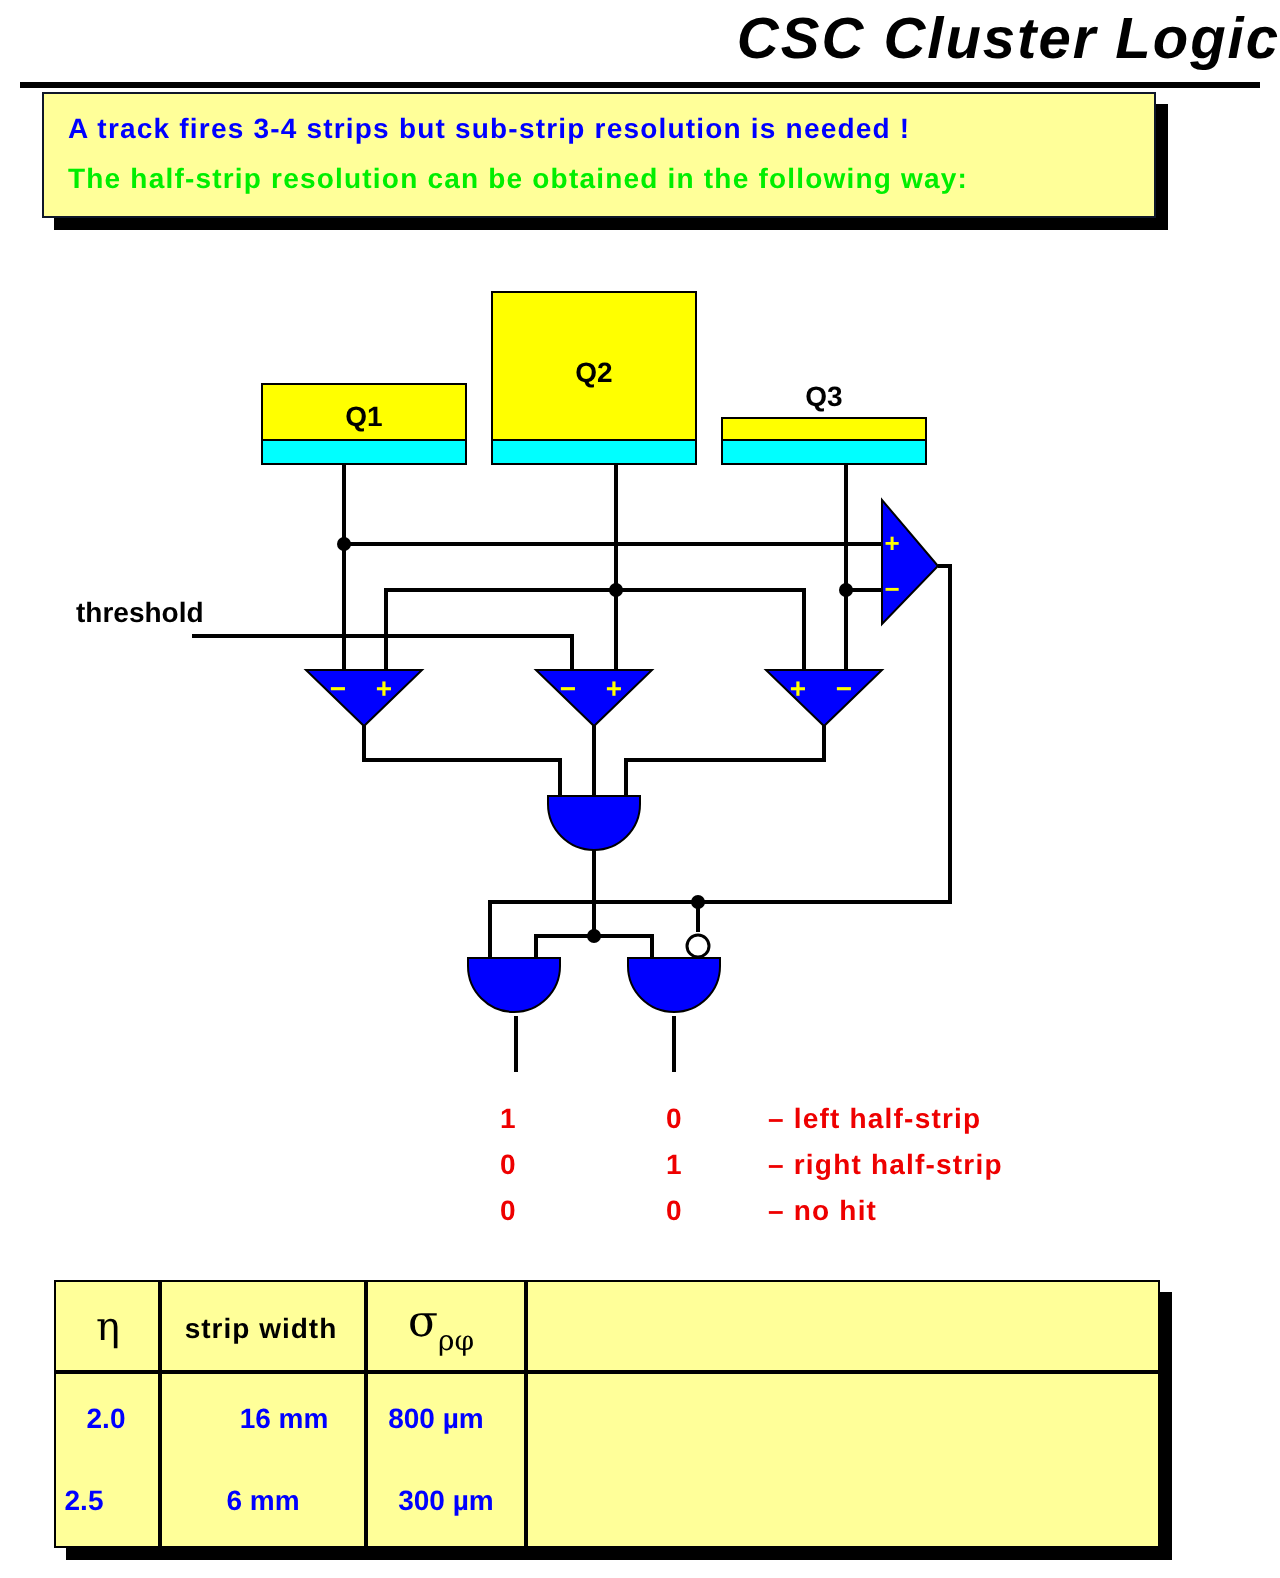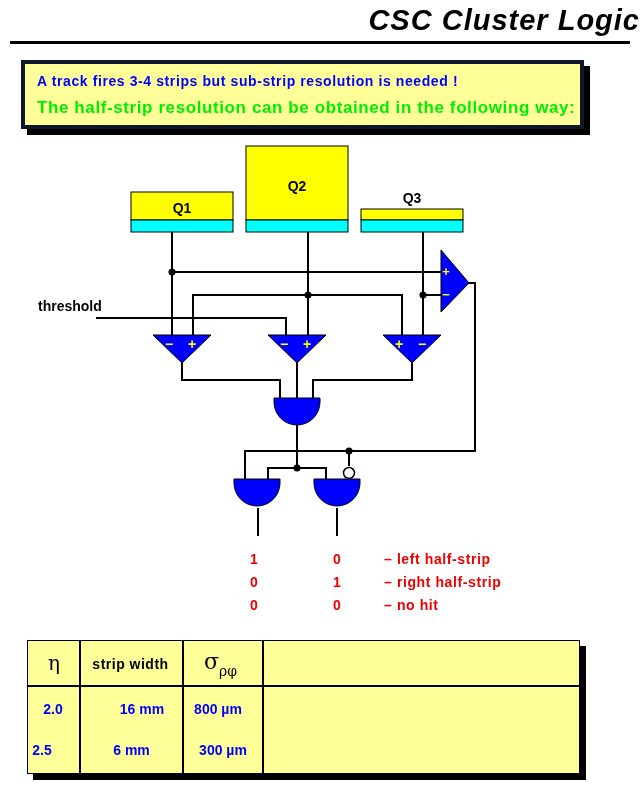--- a/index.html
+++ b/index.html
@@ -1,24 +1,24 @@
 <!DOCTYPE html>
 <html><head>
 <meta charset="utf-8">
 <style>
   html, body { margin: 0; padding: 0; background: #ffffff; }
   body { width: 640px; height: 789px; position: relative; overflow: hidden;
          font-family: "Liberation Sans", sans-serif; }
   .title { position: absolute; left: 0; top: 4px; width: 640px; text-align: right;
            font-size: 29px; font-weight: bold; font-style: italic; color: #000; letter-spacing: 1px; }
   .rule { position: absolute; left: 10px; top: 41px; width: 620px; height: 3px; background: #000; }
-  .infobox { position: absolute; left: 21px; top: 60px; width: 555px; height: 61px;
-             background: #ffff99; border: 4px solid #0f172a; box-shadow: 6px 6px 0 #000; }
+  .infobox { position: absolute; left: 21px; top: 46px; width: 555px; height: 61px;
+             background: #ffff99; border: 1px solid #0f172a; box-shadow: 6px 6px 0 #000; }
   .infobox .l1 { position: absolute; left: 12px; top: 9px; font-size: 14px; font-weight: bold; color: #0000ff; letter-spacing: 0.6px; white-space: nowrap; }
-  .infobox .l2 { position: absolute; left: 12px; top: 34px; font-size: 17px; font-weight: bold; color: #00ee00; letter-spacing: 0.6px; white-space: nowrap; }
+  .infobox .l2 { position: absolute; left: 12px; top: 34px; font-size: 14px; font-weight: bold; color: #00ee00; letter-spacing: 0.6px; white-space: nowrap; }
   svg.circuit { position: absolute; left: 0; top: 0; }
   .svgtxt { font-family: "Liberation Sans", sans-serif; font-weight: bold; }
   .truth { position: absolute; font-size: 14px; font-weight: bold; color: #ee0000; white-space: nowrap; letter-spacing: 0.6px; }
   .tbl { position: absolute; left: 27px; top: 640px; width: 551px; height: 132px;
          background: #ffff99; border: 1px solid #000; box-shadow: 6px 6px 0 #000; }
   .tbl .vline { position: absolute; top: 0; bottom: 0; width: 2px; background: #000; }
   .tbl .hline { position: absolute; left: 0; right: 0; top: 44px; height: 2px; background: #000; }
   .cell { position: absolute; text-align: center; font-weight: bold; white-space: nowrap; }
   .hdr { color: #000; }
   .val { color: #0000ff; font-size: 14px; }

